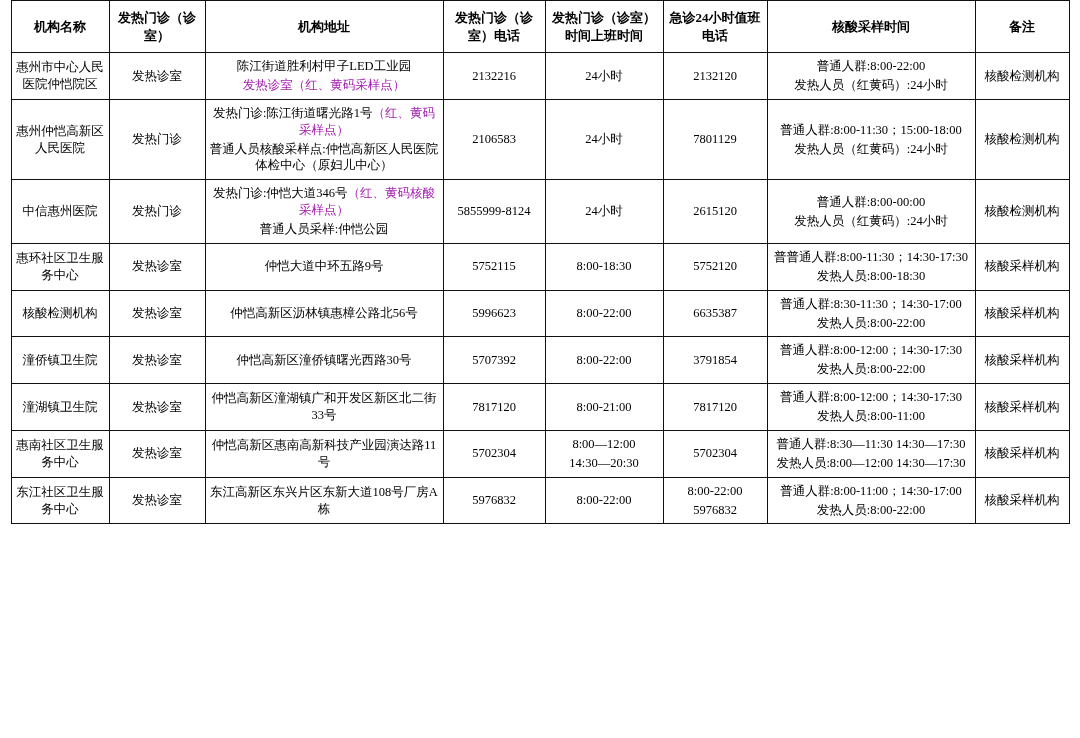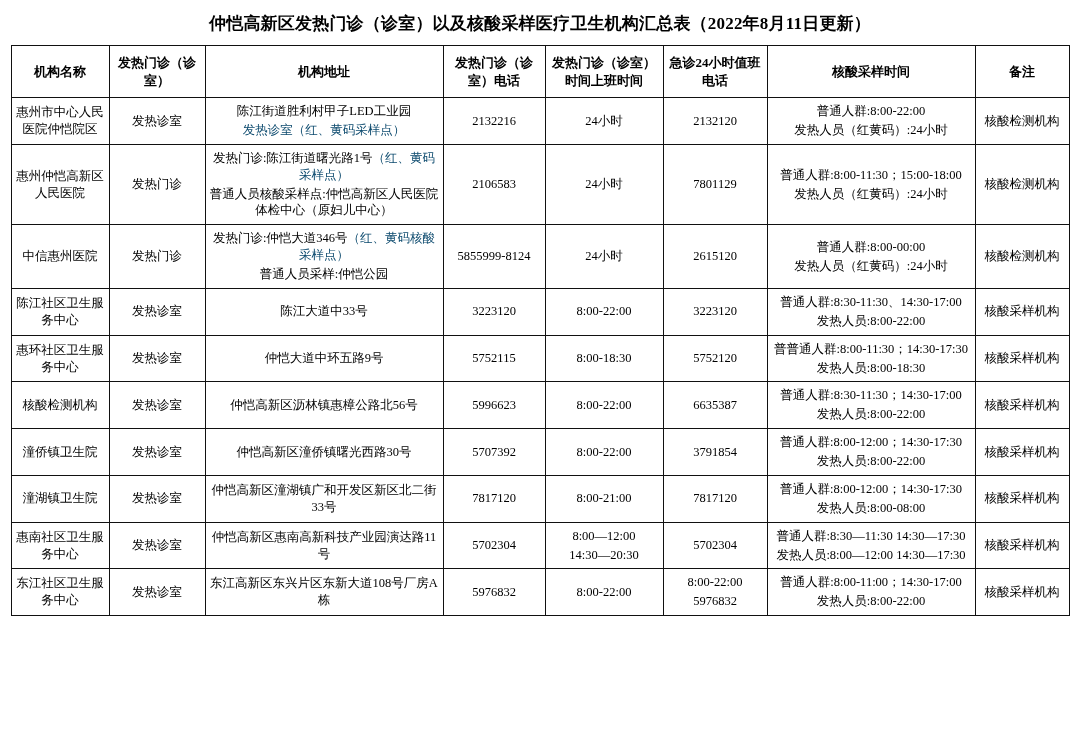--- a/index.html
+++ b/index.html
@@ -46,40 +46,39 @@
     font-weight: bold;
     font-size: 13px;
     padding: 8px 3px;
   }
   td.left {
     text-align: left;
     padding-left: 6px;
     padding-right: 6px;
   }
   .red {
-    color: #0c4a6e;
+    color: #a21caf;
   }
   .cell-lines > div {
     padding: 1px 0;
   }
   .col-1 { width: 98px; }
   .col-2 { width: 96px; }
   .col-3 { width: 238px; }
   .col-4 { width: 102px; }
   .col-5 { width: 118px; }
   .col-6 { width: 104px; }
   .col-7 { width: 208px; }
   .col-8 { width: 94px; }
 </style>
 </head>
 <body>
 
 <div class="page">
 
-  <div class="doc-title">仲恺高新区发热门诊（诊室）以及核酸采样医疗卫生机构汇总表（2022年8月11日更新）</div>
 
   <table class="main">
     <colgroup>
       <col class="col-1">
         <col class="col-2">
         <col class="col-3">
         <col class="col-4">
       <col class="col-5">
         <col class="col-6">
         <col class="col-7">
@@ -152,39 +151,20 @@
           <td class="cell-lines">
             <div>2615120</div>
           </td>
           <td class="left cell-lines">
             <div>普通人群:8:00-00:00</div>
             <div>发热人员（红黄码）:24小时</div>
           </td>
           <td>核酸检测机构</td>
         </tr>
         <tr>
-          <td>陈江社区卫生服务中心</td>
-          <td>发热诊室</td>
-          <td class="cell-lines">
-            <div>陈江大道中33号</div>
-          </td>
-          <td>3223120</td>
-          <td class="cell-lines">
-            <div>8:00-22:00</div>
-          </td>
-          <td class="cell-lines">
-            <div>3223120</div>
-          </td>
-          <td class="left cell-lines">
-            <div>普通人群:8:30-11:30、14:30-17:00</div>
-            <div>发热人员:8:00-22:00</div>
-          </td>
-          <td>核酸采样机构</td>
-        </tr>
-        <tr>
           <td>惠环社区卫生服务中心</td>
           <td>发热诊室</td>
           <td class="cell-lines">
             <div>仲恺大道中环五路9号</div>
           </td>
           <td>5752115</td>
           <td class="cell-lines">
             <div>8:00-18:30</div>
           </td>
           <td class="cell-lines">
@@ -242,21 +222,21 @@
           </td>
           <td>7817120</td>
           <td class="cell-lines">
             <div>8:00-21:00</div>
           </td>
           <td class="cell-lines">
             <div>7817120</div>
           </td>
           <td class="left cell-lines">
             <div>普通人群:8:00-12:00；14:30-17:30</div>
-            <div>发热人员:8:00-08:00</div>
+            <div>发热人员:8:00-11:00</div>
           </td>
           <td>核酸采样机构</td>
         </tr>
         <tr>
           <td>惠南社区卫生服务中心</td>
           <td>发热诊室</td>
           <td class="cell-lines">
             <div>仲恺高新区惠南高新科技产业园演达路11号</div>
           </td>
           <td>5702304</td>

